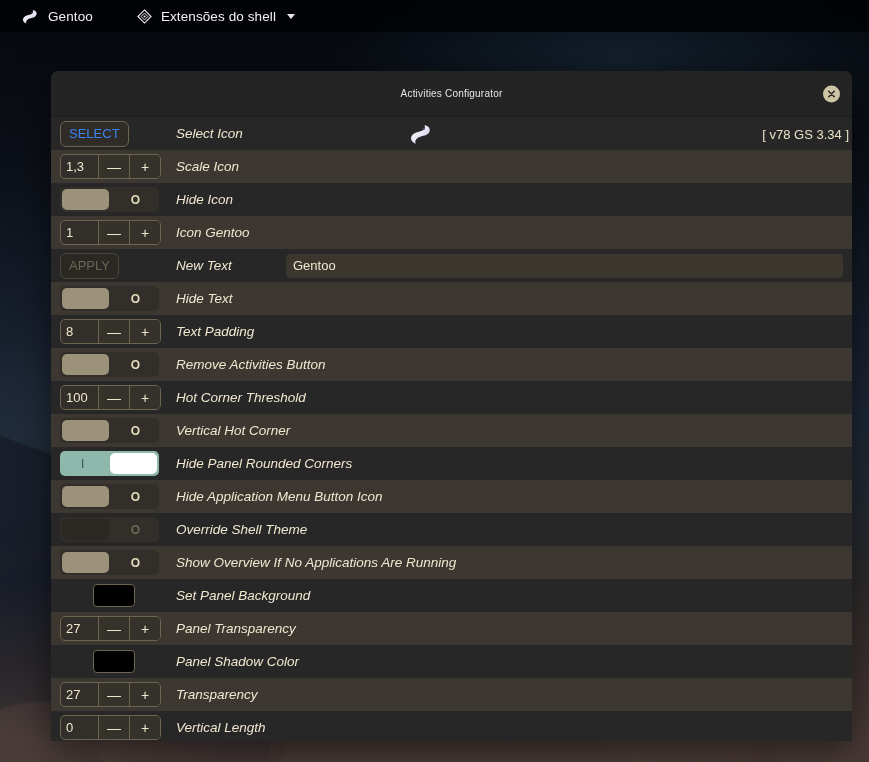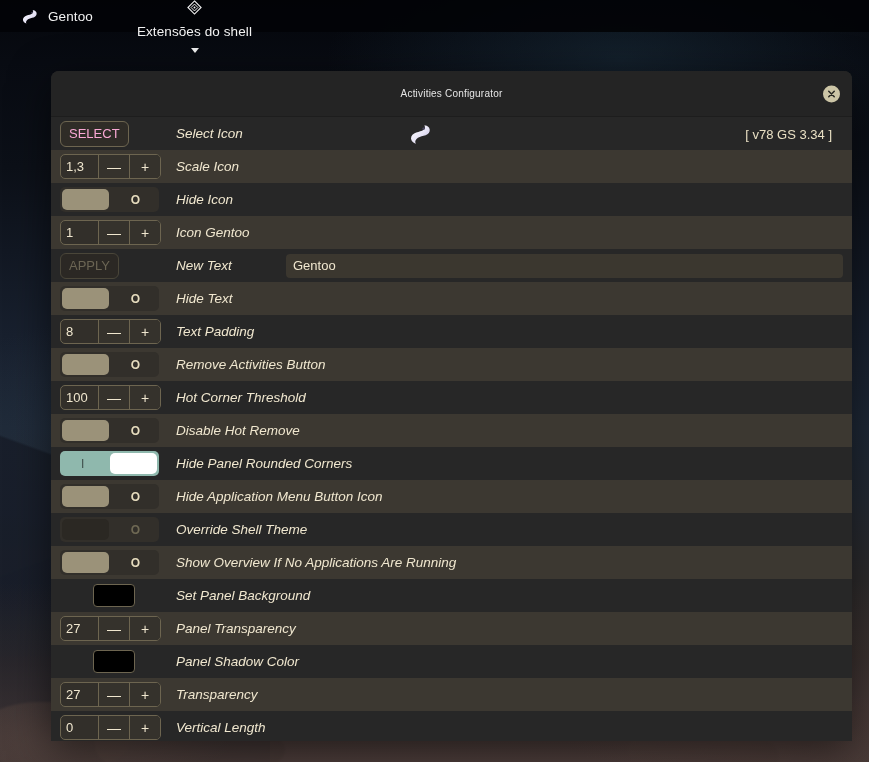--- a/index.html
+++ b/index.html
@@ -247,21 +247,21 @@
   .toggle.disabled .mark { color: #6f6954; }
 
   
   .btn {
     height: 26px;
     min-width: 57px;
     padding: 0 8px;
     border: 1px solid #6d6550;
     border-radius: 6px;
     background: #2f2c27;
-    color: #f9a8d4;
+    color: #3b82f6;
     font-size: 13px;
     display: flex;
     align-items: center;
     justify-content: center;
     cursor: pointer;
     font-family: "Liberation Sans", sans-serif;
   }
   .btn.disabled {
     color: #6b6554;
     border-color: #4a4639;
@@ -287,21 +287,21 @@
   
   .icon-preview {
     position: absolute;
     left: 354px;
     top: 50%;
     transform: translateY(-50%);
     width: 30px; height: 26px;
   }
   .version {
     position: absolute;
-    right: 20px;
+    right: 3px;
     top: 50%;
     transform: translateY(-50%);
     color: #e9e0c4;
     font-size: 13px;
     white-space: nowrap;
   }
 
   
   .text-entry {
     position: absolute;
@@ -342,21 +342,21 @@
             <stop offset="100%" stop-color="#b9b5d6"></stop>
           </linearGradient>
         </defs>
         <path d="M17.6 4.2c2.6 0.9 3.9 3.0 3.3 5.2-0.6 2.3-3.0 3.6-5.5 4.3-2.6 0.7-5.0 1.3-6.6 2.9-1.4 1.4-1.6 3.2-0.4 4.3-2.6-0.4-4.6-2.3-4.7-4.7-0.1-2.6 2.1-4.5 4.8-5.5 2.5-0.9 5.2-1.3 6.8-2.6 1.5-1.2 1.7-2.8 0.6-3.9 0.6 0 1.1 0 1.7 0z" fill="url(#gg)"></path>
         <ellipse cx="15.4" cy="7.0" rx="1.25" ry="1.0" fill="#4a4660" transform="rotate(-18 15.4 7)"></ellipse>
       </svg>
     </span>
     <span class="label">Gentoo</span>
   </div>
 
-  <div class="panel-btn" style="margin-left:24px;flex-direction:column;">
+  <div class="panel-btn" style="margin-left:24px;">
     <span>
       <svg class="ext-glyph" viewBox="0 0 24 24">
         <path d="M12 1.5 22.5 12 12 22.5 1.5 12z" fill="none" stroke="#f0f0f0" stroke-width="1.8"></path>
         <path d="M12 6.5 17.5 12 12 17.5 6.5 12z" fill="none" stroke="#f0f0f0" stroke-width="1.6"></path>
         <circle cx="12" cy="12" r="1.6" fill="#f0f0f0"></circle>
       </svg>
     </span>
     <span class="label">Extensões do shell</span>
     <span class="caret"></span>
   </div>
@@ -468,21 +468,21 @@
         </div>
         <div class="row-label">Hot Corner Threshold</div>
       </div>
       <div class="row alt">
         <div class="ctrl-col">
           <div class="toggle">
             <div class="knob"></div>
             <div class="mark">O</div>
           </div>
         </div>
-        <div class="row-label">Disable Hot Remove</div>
+        <div class="row-label">Vertical Hot Corner</div>
       </div>
       <div class="row plain">
         <div class="ctrl-col">
           <div class="toggle on">
             <div class="knob"></div>
             <div class="mark">I</div>
           </div>
         </div>
         <div class="row-label">Hide Panel Rounded Corners</div>
       </div>

